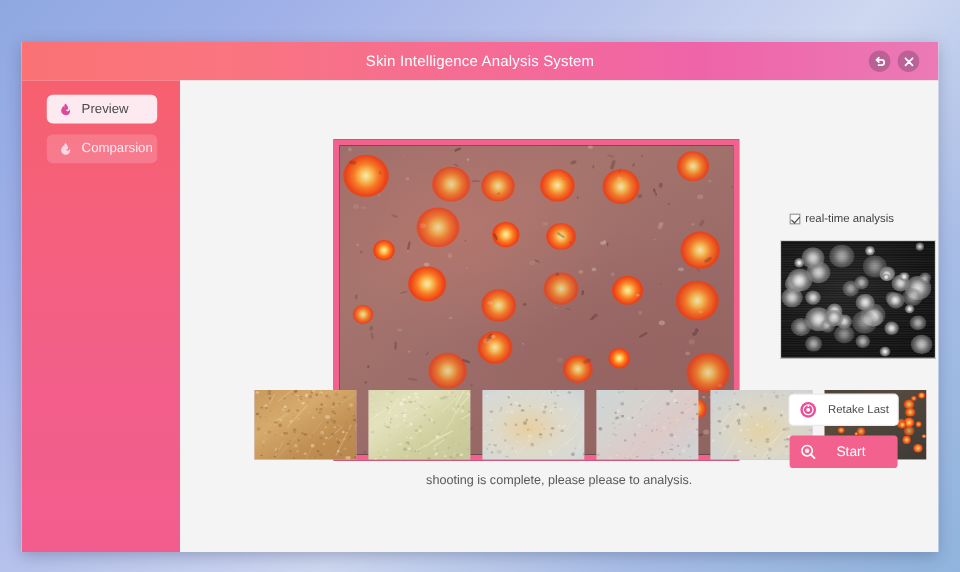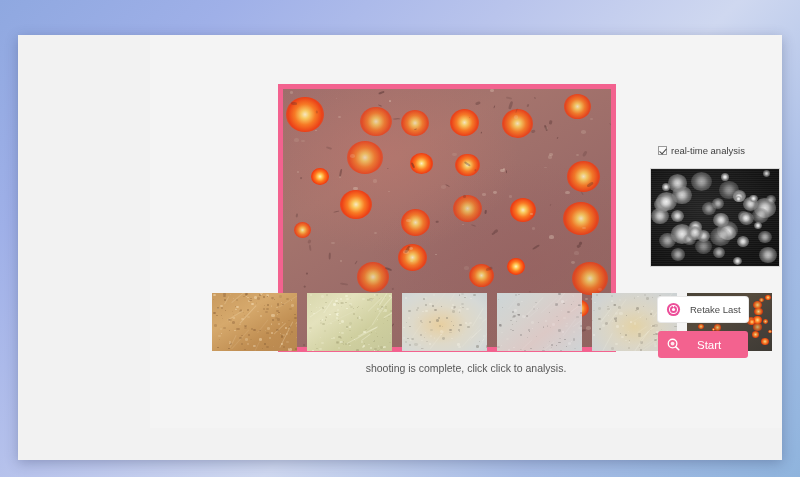--- a/index.html
+++ b/index.html
@@ -265,23 +265,63 @@
   }
   #start-button .lbl { margin-left: 16px; }
 
   .circ-ico { width: 15px; height: 15px; flex: none; }
 </style>
 </head>
 <body>
 
 <div id="app-window">
 
+  <div id="title-bar">
+    <div id="title-text">Skin Intelligence Analysis System</div>
+
+    <div class="title-btn" id="back-btn">
+      <span>
+        <svg width="11" height="11" viewBox="0 0 12 12">
+          <path d="M3.2 4.2 H7.3 a2.4 2.4 0 0 1 0 4.8 H4.4" fill="none" stroke="#fff" stroke-width="1.5" stroke-linecap="round"></path>
+          <path d="M4.8 2.2 L2.6 4.25 L4.8 6.3" fill="none" stroke="#fff" stroke-width="1.5" stroke-linecap="round" stroke-linejoin="round"></path>
+        </svg>
+      </span>
+    </div>
+
+    <div class="title-btn" id="close-btn">
+      <span>
+        <svg width="11" height="11" viewBox="0 0 12 12">
+          <path d="M2.8 2.8 L9.2 9.2 M9.2 2.8 L2.8 9.2" stroke="#fff" stroke-width="1.6" stroke-linecap="round"></path>
+        </svg>
+      </span>
+    </div>
+  </div>
 
   <div id="window-body">
 
+    <div id="sidebar">
+
+      <div class="side-btn" id="sidebar-item-preview">
+        <span class="side-ico">
+          <svg width="13" height="13" viewBox="0 0 14 14">
+            <path d="M7 1.3c1.6 1.7 2.4 3.1 2.4 4.4 0 .9-.5 1.5-1.1 1.5-.5 0-.8-.3-.9-.9-.2 1 .4 1.6 1.3 1.9 1.3.4 2.2-.5 2.2-1.9 1.1 2.6-.4 5.6-3.3 5.6-2.6 0-4.4-1.9-4.4-4.2 0-1.9 1.2-3.3 2.3-4.2.1.8.4 1.3.9 1.6C5.6 3.9 6 2.5 7 1.3z" fill="#e0479a"></path>
+          </svg>
+        </span>
+        <span>Preview</span>
+      </div>
+
+      <div class="side-btn" id="sidebar-item-comparsion">
+        <span class="side-ico">
+          <svg width="13" height="13" viewBox="0 0 14 14">
+            <path d="M7 1.3c1.6 1.7 2.4 3.1 2.4 4.4 0 .9-.5 1.5-1.1 1.5-.5 0-.8-.3-.9-.9-.2 1 .4 1.6 1.3 1.9 1.3.4 2.2-.5 2.2-1.9 1.1 2.6-.4 5.6-3.3 5.6-2.6 0-4.4-1.9-4.4-4.2 0-1.9 1.2-3.3 2.3-4.2.1.8.4 1.3.9 1.6C5.6 3.9 6 2.5 7 1.3z" fill="#fbd9e6"></path>
+          </svg>
+        </span>
+        <span>Comparsion</span>
+      </div>
+    </div>
 
     <div id="main-area">
 
       <div id="preview-frame">
         <div class="skin-base"></div>
         <div id="preview-spots">
             <div class="spot" style="left: 3.25621px; top: 8.04158px; width: 37.716px; height: 34.6987px; opacity: 0.91;"></div>
             <div class="spot" style="left: 28.1304px; top: 79.3783px; width: 17.6403px; height: 16.2291px; opacity: 1;"></div>
             <div class="spot" style="left: 10.7112px; top: 133.162px; width: 17.2988px; height: 15.9149px; opacity: 0.83;"></div>
             <div class="spot" style="left: 76.8709px; top: 17.6956px; width: 32.3069px; height: 29.7224px; opacity: 0.74;"></div>
@@ -429,21 +469,21 @@
             <div class="lightfleck" style="left: 261.686px; top: 38.3736px; width: 3.4566px; height: 2.59245px; opacity: 0.23;"></div>
             <div class="lightfleck" style="left: 105.842px; top: 11.3005px; width: 1.73671px; height: 1.30254px; opacity: 0.66;"></div>
             <div class="lightfleck" style="left: 67.2282px; top: 65.2648px; width: 5.12694px; height: 3.8452px; opacity: 0.37;"></div>
             <div class="lightfleck" style="left: 290.997px; top: 162.338px; width: 4.66496px; height: 3.49872px; opacity: 0.24;"></div>
             <div class="lightfleck" style="left: 249.32px; top: 138.198px; width: 3.15293px; height: 2.3647px; opacity: 0.3;"></div>
             <div class="lightfleck" style="left: 307.516px; top: 208.973px; width: 2.34691px; height: 1.76018px; opacity: 0.63;"></div>
             <div class="lightfleck" style="left: 297.636px; top: 40.907px; width: 4.91454px; height: 3.6859px; opacity: 0.35;"></div>
           </div>
       </div>
 
-      <div id="status-text">shooting is complete, click click to analysis.</div>
+      <div id="status-text">shooting is complete, please please to analysis.</div>
 
       <div id="thumbnail-strip">
         <div class="thumb">
             <div class="tex" id="t0a" style="background: linear-gradient(150deg, rgb(201, 154, 94) 0%, rgb(214, 169, 108) 35%, rgb(192, 142, 82) 70%, rgb(184, 135, 79) 100%);"></div>
             <div class="dots" id="t0b">
               <div style="position: absolute; border-radius: 45%; left: 19.9297px; top: 28.0443px; width: 3.14079px; height: 2.51263px; background: rgba(120, 80, 45, 0.55); opacity: 0.6;"></div>
               <div style="position: absolute; border-radius: 45%; left: 77.6215px; top: 6.6261px; width: 1.47834px; height: 1.18267px; background: rgba(120, 80, 45, 0.55); opacity: 0.55;"></div>
               <div style="position: absolute; border-radius: 45%; left: 73.9746px; top: 39.6355px; width: 2.42884px; height: 1.94307px; background: rgba(255, 238, 205, 0.55); opacity: 0.39;"></div>
               <div style="position: absolute; border-radius: 45%; left: 33.8103px; top: 2.90467px; width: 0.863668px; height: 0.690934px; background: rgba(255, 238, 205, 0.55); opacity: 0.58;"></div>
               <div style="position: absolute; border-radius: 45%; left: 81.5201px; top: 23.9686px; width: 3.08193px; height: 2.46555px; background: rgba(120, 80, 45, 0.55); opacity: 0.64;"></div>

